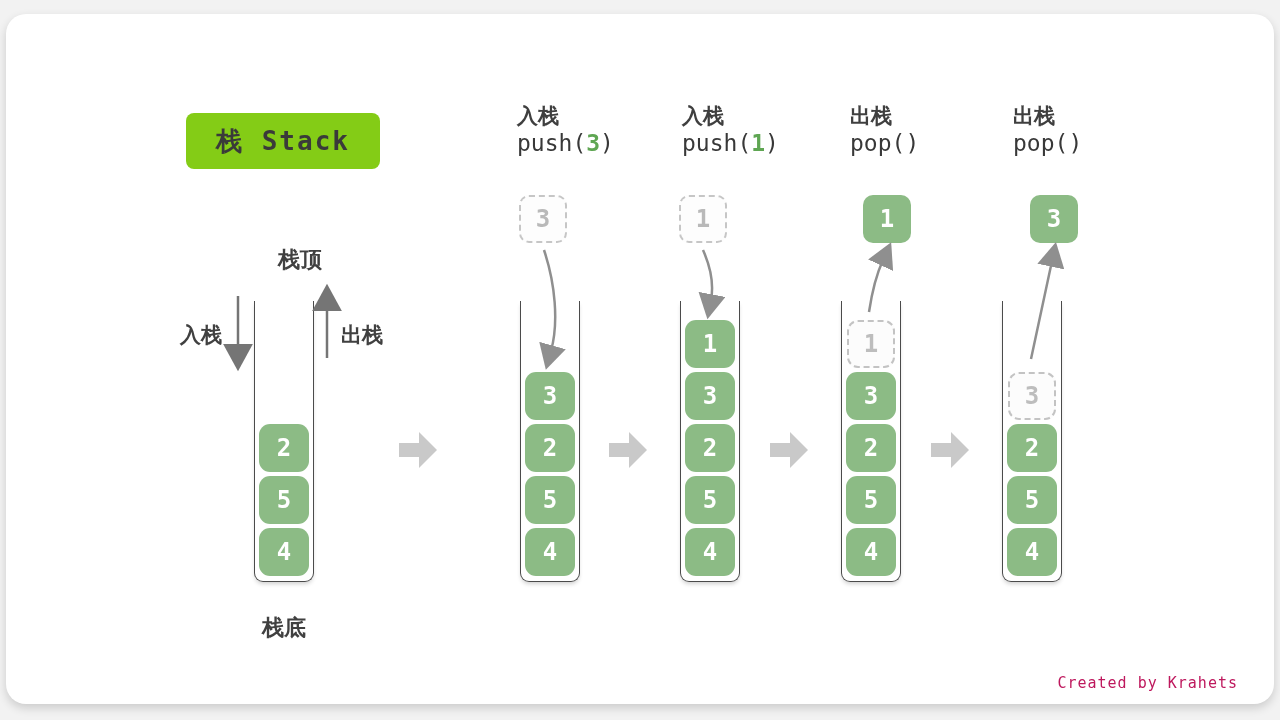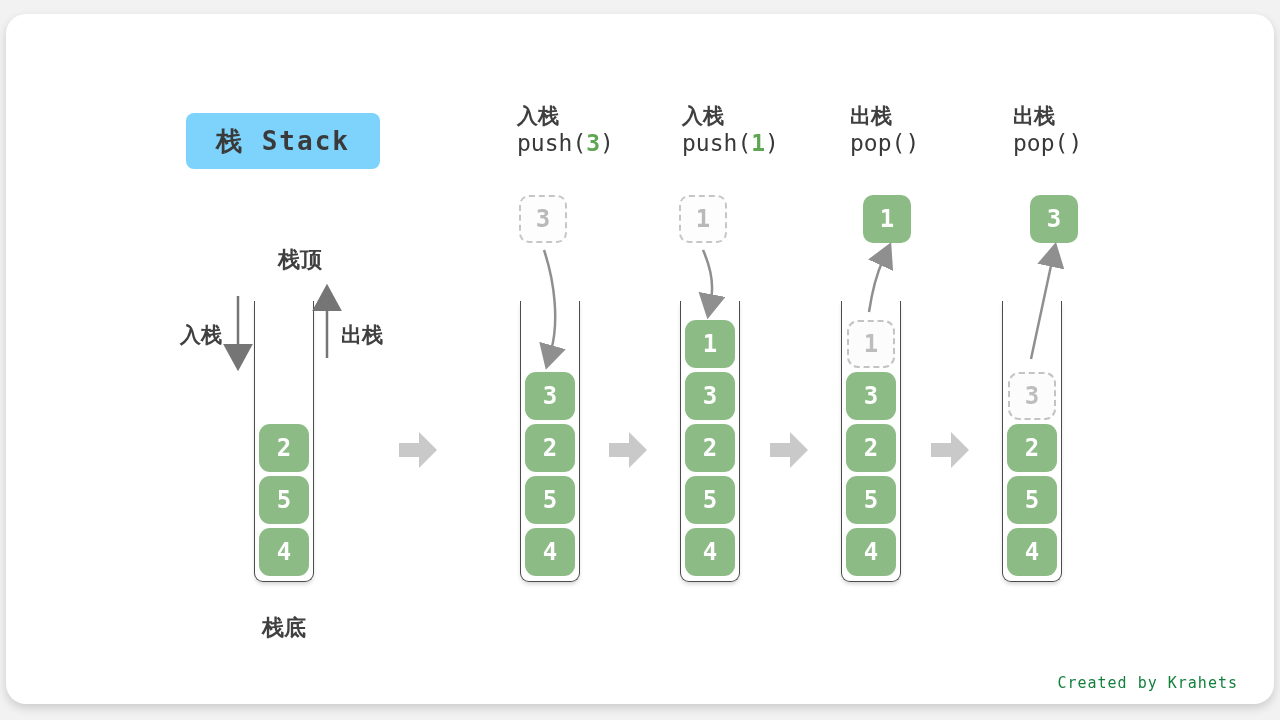--- a/index.html
+++ b/index.html
@@ -12,21 +12,21 @@
   .card{
     position:absolute;left:6px;top:14px;right:6px;bottom:16px;
     background:#ffffff;border-radius:20px;
     box-shadow:0 4px 10px rgba(0,0,0,0.16);
   }
   .canvas{position:absolute;left:0;top:0;width:1280px;height:720px;}
 
   
   .title-badge{
     position:absolute;left:186px;top:113px;width:194px;height:56px;
-    background:#7dd3fc;border-radius:8px;
+    background:#84cc16;border-radius:8px;
     display:flex;align-items:center;justify-content:center;
     font-family:"DejaVu Sans Mono","Liberation Mono",monospace;
     font-size:26px;font-weight:bold;color:#3a3a3a;letter-spacing:2px;
   }
 
   
   .cn-label{
     position:absolute;font-size:22px;font-weight:bold;color:#404040;
     white-space:nowrap;
   }
@@ -79,21 +79,21 @@
   }
   .stage-header .code{
     font-family:"DejaVu Sans Mono","Liberation Mono",monospace;
     font-size:23px;color:#383838;line-height:28px;white-space:nowrap;
   }
   .stage-header .code .arg{color:#5fa653;font-weight:bold;}
 
   .footer-credit{
     position:absolute;top:674px;right:42px;
     font-family:"DejaVu Sans Mono","Liberation Mono",monospace;
-    font-size:15px;color:#15803d;letter-spacing:1px;
+    font-size:15px;color:#be185d;letter-spacing:1px;
   }
   .arrows{position:absolute;left:0;top:0;width:1280px;height:720px;pointer-events:none;}
 </style>
 </head>
 <body>
 
 <div class="card"></div>
 <div class="canvas">
 
   <div class="title-badge">栈 Stack</div>

